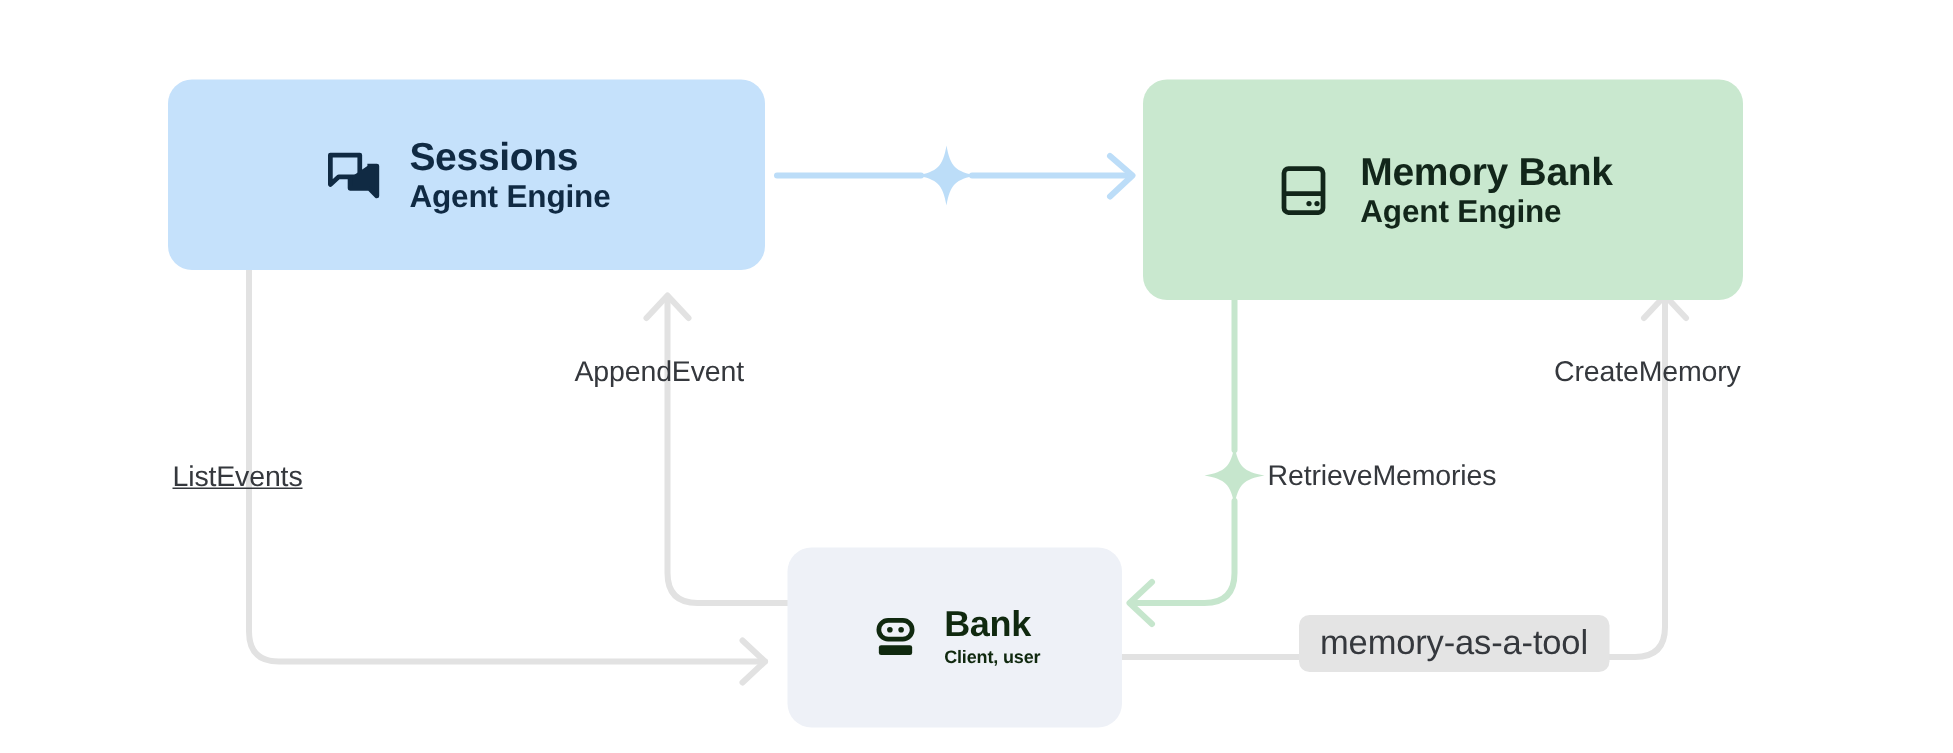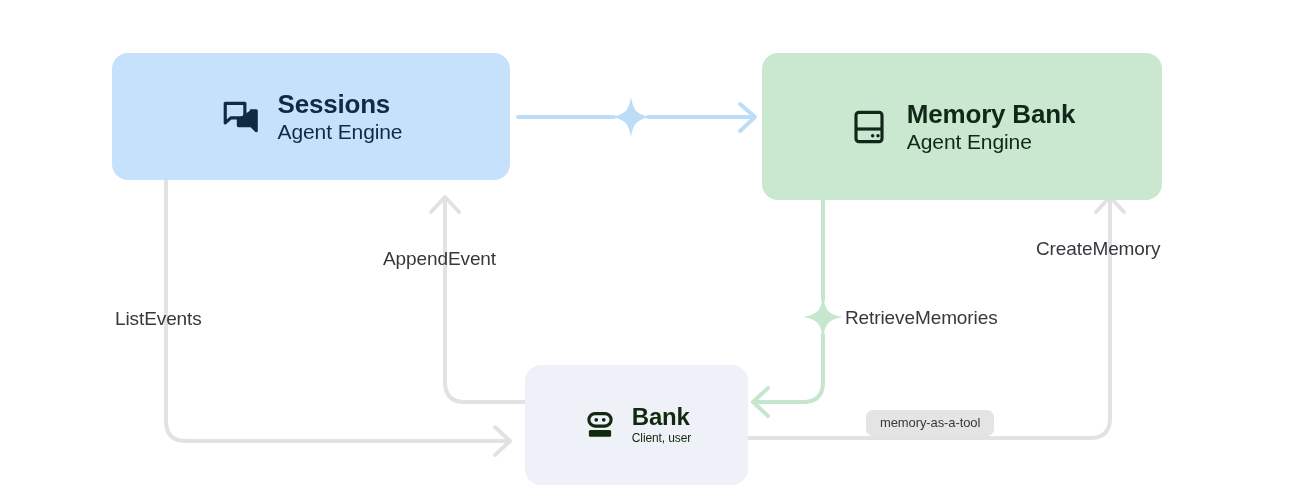--- a/index.html
+++ b/index.html
@@ -51,21 +51,21 @@
     line-height: 1.12;
   }
   .node-title {
     font-size: 26px;
     font-weight: bold;
     letter-spacing: -0.2px;
     margin-bottom: 1px;
   }
   .node-sub {
     font-size: 21px;
-    font-weight: normal;
+    font-weight: bold;
     letter-spacing: -0.1px;
   }
 
   
   #node-sessions {
     left: 112px; top: 53px;
     width: 398px; height: 127px;
     background: #c5e1fb;
     color: #102a43;
   }
@@ -93,32 +93,32 @@
 
   
   .edge-label {
     position: absolute;
     font-size: 19px;
     color: #35383d;
     white-space: nowrap;
     letter-spacing: -0.1px;
   }
   #label-generatememories { left: 543px; top: 144px; }
-  #label-appendevent      { left: 383px; top: 238px; margin-top: 10px; }
-  #label-listevents       { left: 115px; top: 308px; }
+  #label-appendevent      { left: 383px; top: 238px; }
+  #label-listevents       { left: 115px; top: 308px; text-decoration: underline; }
   #label-creatememory     { left: 1036px; top: 238px; }
   #label-retrievememories { left: 845px; top: 307px; }
 
   .chip {
     position: absolute;
     left: 866px; top: 410px;
     background: #e4e4e4;
     border-radius: 7px;
     padding: 5px 14px 6px 14px;
-    font-size: 13px;
+    font-size: 23px;
     color: #35383d;
     white-space: nowrap;
     letter-spacing: -0.1px;
   }
 </style>
 </head>
 <body>
 
 <div id="diagram">
 

